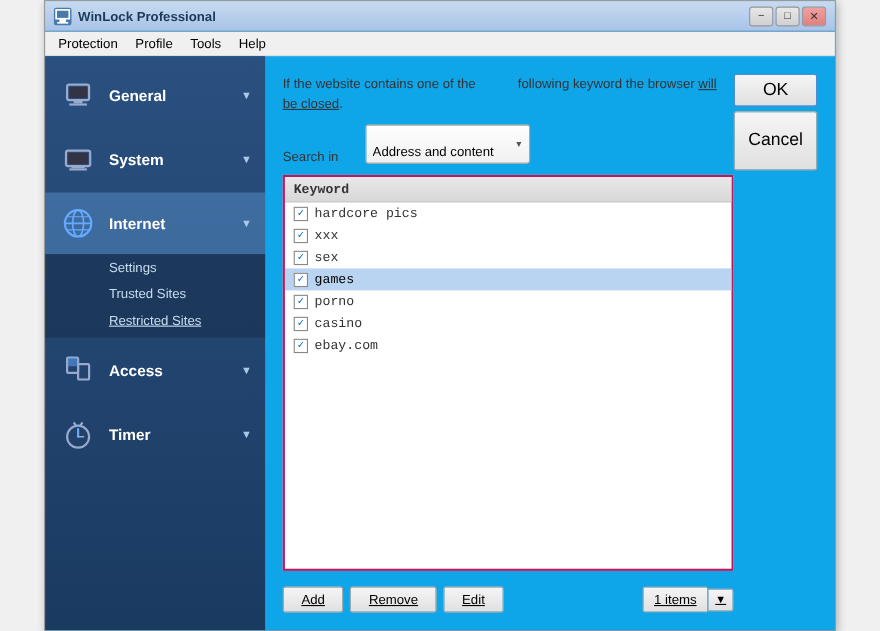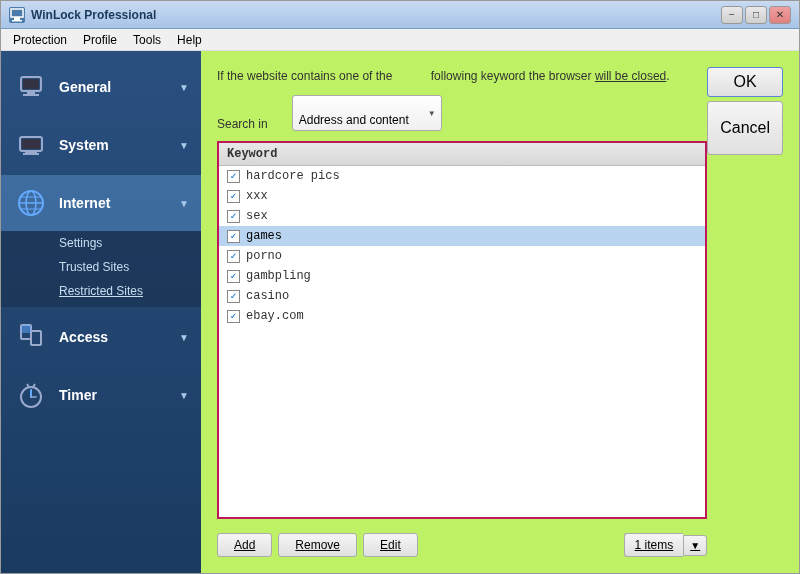--- a/index.html
+++ b/index.html
@@ -8,23 +8,23 @@
       font-size: 12px;
       background: #f0f0f0;
       display: flex;
       justify-content: center;
       align-items: center;
       width: 800px;
       height: 574px;
       overflow: hidden;
     }
     .window {
-      width: 800px;
+      width: 720px;
       height: 574px;
-      background: #bef264;
+      background: #0ea5e9;
       border: 1px solid #999;
       box-shadow: 2px 2px 8px rgba(0,0,0,0.3);
       display: flex;
       flex-direction: column;
     }
     .title-bar {
       background: linear-gradient(to bottom, #c8daf0, #a8c4e8);
       height: 28px;
       display: flex;
       align-items: center;
@@ -452,24 +452,20 @@
           <div class="keyword-row selected">
             <div class="keyword-checkbox checked"></div>
             <span>games</span>
           </div>
           <div class="keyword-row">
             <div class="keyword-checkbox checked"></div>
             <span>porno</span>
           </div>
           <div class="keyword-row">
             <div class="keyword-checkbox checked"></div>
-            <span>gambpling</span>
-          </div>
-          <div class="keyword-row">
-            <div class="keyword-checkbox checked"></div>
             <span>casino</span>
           </div>
           <div class="keyword-row">
             <div class="keyword-checkbox checked"></div>
             <span>ebay.com</span>
           </div>
         </div>
 
         <div class="bottom-bar">
           <button class="btn">Add</button>

